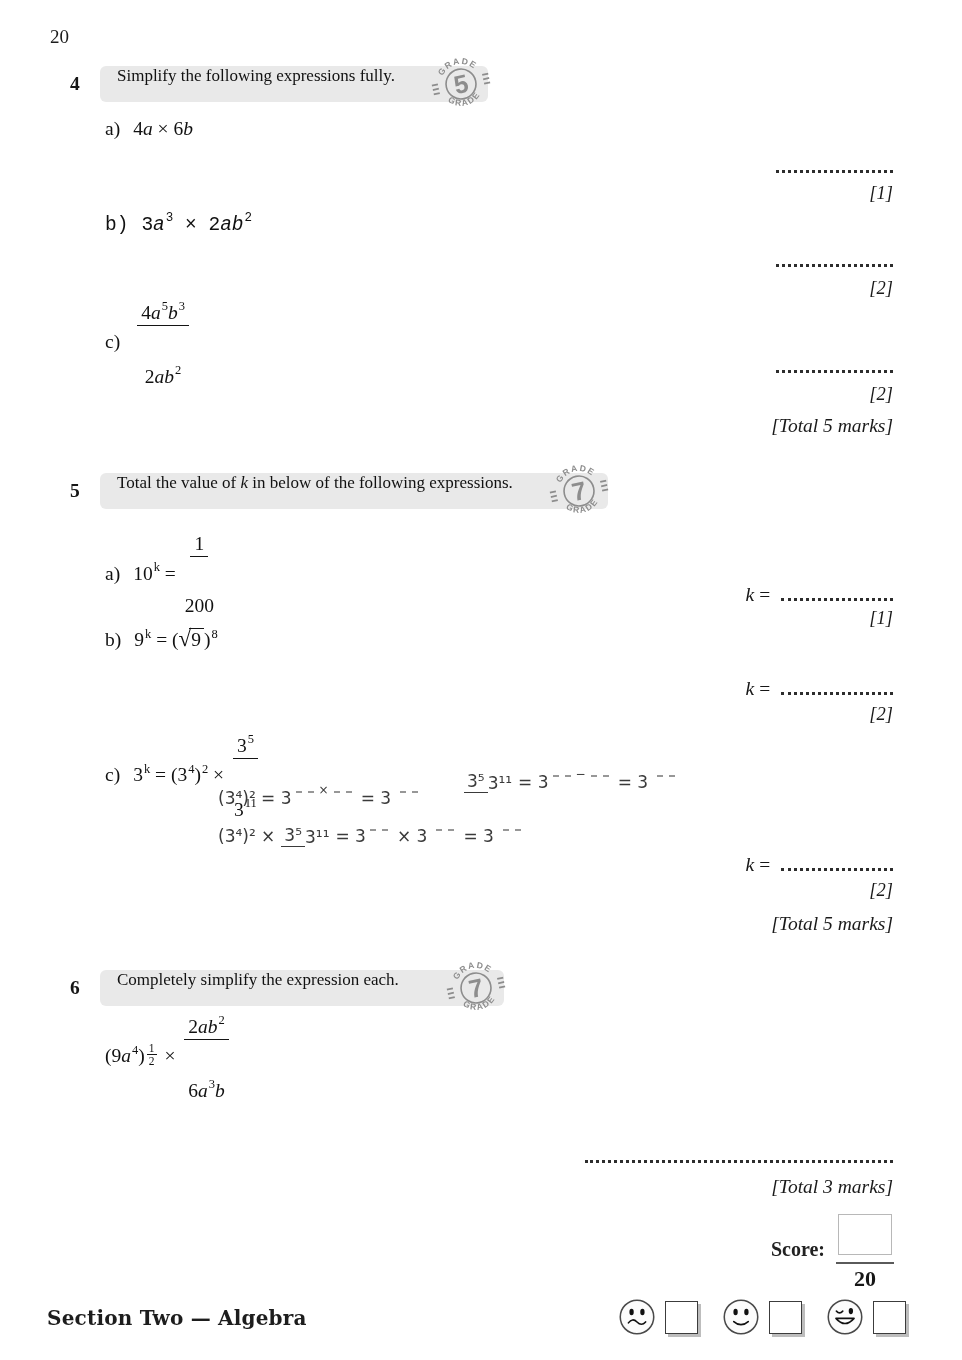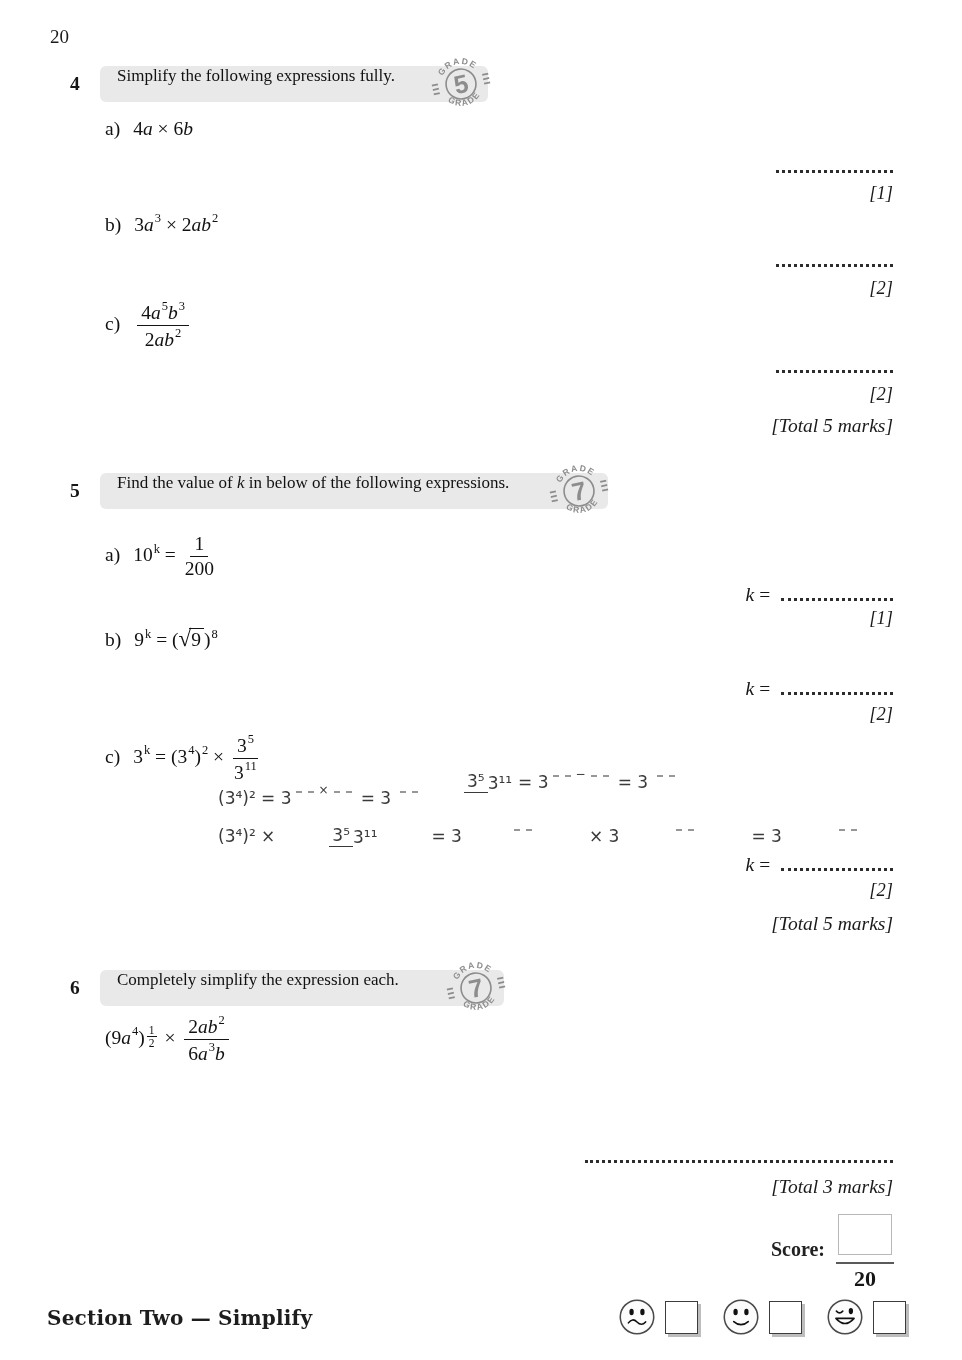--- a/index.html
+++ b/index.html
@@ -12,21 +12,21 @@
   .qnum{font-size:19.5px;font-weight:bold;}
   .band{
     background:#e9e9e9;height:36px;box-sizing:border-box;
     display:flex;align-items:flex-start;padding-left:17px;
     font-size:17px;color:#111;white-space:nowrap;border-radius:6px;
   }
   .mrow{font-size:19.5px;white-space:nowrap;color:#111;}
   .plab{display:inline-block;margin-right:13px;}
   .var{font-style:italic;}
   sup.e{font-size:12.5px;position:relative;top:-1px;margin-left:1px;font-style:normal;}
-  .frac{display:inline-flex;flex-direction:column;align-items:center;vertical-align:middle;margin:0 4px;line-height:1.15;}
+  .frac{display:inline-flex;flex-direction:column;align-items:center;vertical-align:middle;margin:0 4px;line-height:1.15;gap:37px;}
   .frac .fn{border-bottom:1.7px solid #141414;padding:0 4px 1px 4px;}
   .frac .fd{padding-top:1px;}
   .sqrt .radicand{border-top:1.8px solid #141414;padding:0 3px 0 2px;}
   .sqrt .rsym{font-size:23px;letter-spacing:-2px;}
   .minifrac{display:inline-flex;flex-direction:column;align-items:center;font-size:11.5px;line-height:1.05;transform:translateY(-10px);margin:0 3px 0 2px;}
   .minifrac .mn{border-bottom:1.2px solid #141414;padding:0 2px;}
   .dots{display:inline-block;height:5px;border-bottom:3px dotted #2d2d2d;}
   .marks{font-style:italic;font-size:18.5px;color:#1a1a1a;white-space:nowrap;}
   .kline{font-size:19.5px;white-space:nowrap;}
   .kline .dots{width:112px;margin-left:6px;}
@@ -77,39 +77,39 @@
   </text>
   <text x="32" y="42" text-anchor="middle" font-family="Liberation Sans, sans-serif" font-size="28" font-weight="bold" fill="#8d8d8d">5</text>
 </svg>
 
 <div class="abs mrow" style="left:105px;top:118px;">
   <span class="plab">a)</span><span>4</span><span class="var">a</span><span> × </span><span>6</span><span class="var">b</span>
 </div>
 <div class="abs dots" style="left:776px;top:156px;width:117px;height:14px;"></div>
 <div class="abs marks" style="right:69px;top:183px;">[1]</div>
 
-<div class="abs mrow" style="left:105px;top:212px;">
+<div class="abs mrow" style="left:105px;top:212px;font-family:Liberation Mono, monospace;">
   <span class="plab">b)</span><span>3</span><span class="var">a</span><sup class="e">3</sup><span> × </span><span>2</span><span class="var">ab</span><sup class="e">2</sup>
 </div>
 <div class="abs dots" style="left:776px;top:250px;width:117px;height:14px;"></div>
 <div class="abs marks" style="right:69px;top:278px;">[2]</div>
 
 <div class="abs mrow" style="left:105px;top:300px;">
   <span class="plab">c)</span><span class="frac">
     <span class="fn"><span>4</span><span class="var">a</span><sup class="e">5</sup><span class="var">b</span><sup class="e">3</sup></span>
     <span class="fd"><span>2</span><span class="var">ab</span><sup class="e">2</sup></span>
   </span>
 </div>
 <div class="abs dots" style="left:776px;top:356px;width:117px;height:14px;"></div>
 <div class="abs marks" style="right:69px;top:384px;">[2]</div>
 <div class="abs marks" style="right:69px;top:415px;font-size:19.5px;">[Total 5 marks]</div>
 
 <div class="abs qnum" style="left:70px;top:480px;">5</div>
 <div class="abs band" style="left:100px;top:473px;width:508px;">
-  <span><span>Find the value of </span><span class="var">k</span><span> in below of the following expressions.</span></span>
+  <span><span>Total the value of </span><span class="var">k</span><span> in below of the following expressions.</span></span>
 </div>
 <svg class="abs stamp" style="left:550px;top:462px;" width="58" height="58" viewBox="0 0 64 64">
   <defs>
     <path id="s2t" d="M 10 32 A 22 22 0 0 1 54 32" fill="none"></path>
     <path id="s2b" d="M 8 32 A 24 24 0 0 0 56 32" fill="none"></path>
   </defs>
   <g stroke="#8d8d8d" stroke-width="2">
     <line x1="0" y1="27" x2="7" y2="27"></line>
       <line x1="0" y1="32" x2="7" y2="32"></line>
       <line x1="0" y1="37" x2="7" y2="37"></line>
@@ -166,21 +166,21 @@
       <span class="fn">3⁵</span>
       <span class="fd">3¹¹</span>
     </span>
     <span>= 3</span>
     <span class="wblank"></span>
     <span class="wop">−</span>
     <span class="wblank"></span>
     <span class="gap">= 3</span>
     <span class="wblank"></span>
 </div>
-<div class="abs working" style="left:218px;top:826px;gap:48px;">
+<div class="abs working" style="left:218px;top:826px;">
   <span>(3⁴)² ×</span>
     <span class="wfrac">
       <span class="fn">3⁵</span>
       <span class="fd">3¹¹</span>
     </span>
     <span>= 3</span>
     <span class="wblank"></span>
     <span class="gap">× 3</span>
     <span class="wblank"></span>
     <span class="gap">= 3</span>
@@ -230,21 +230,21 @@
   </span>
 </div>
 <div class="abs dots" style="left:585px;top:1146px;width:308px;height:14px;"></div>
 <div class="abs marks" style="right:69px;top:1176px;font-size:19.5px;">[Total 3 marks]</div>
 
 <div class="abs scorelbl" style="left:763px;top:1238px;width:70px;text-align:center;">Score:</div>
 <div class="abs scorebox" style="left:838px;top:1214px;"></div>
 <div class="abs scorebar" style="left:836px;top:1262px;width:58px;"></div>
 <div class="abs scoremax" style="left:836px;top:1266px;width:58px;">20</div>
 
-<div class="abs footer" style="left:47px;top:1306px;">Section Two — Simplify</div>
+<div class="abs footer" style="left:47px;top:1306px;">Section Two — Algebra</div>
 
 <div class="abs fgroup" style="left:618px;top:1298px;">
   <svg width="38" height="38" viewBox="0 0 42 42">
     <circle cx="21" cy="21" r="18.5" fill="#fcfcfc" stroke="#4a4a4a" stroke-width="1.7"></circle>
     <ellipse cx="15" cy="15.5" rx="2.4" ry="3.6" fill="#111"></ellipse>
     <ellipse cx="27" cy="15.5" rx="2.4" ry="3.6" fill="#111"></ellipse>
     <path d="M 11.5 27.5 q 4.5 -6 9.5 -1 q 5 5 9.5 0" fill="none" stroke="#111" stroke-width="1.8" stroke-linecap="round"></path>
   </svg>
   <div class="checkbox"></div>
 </div>

